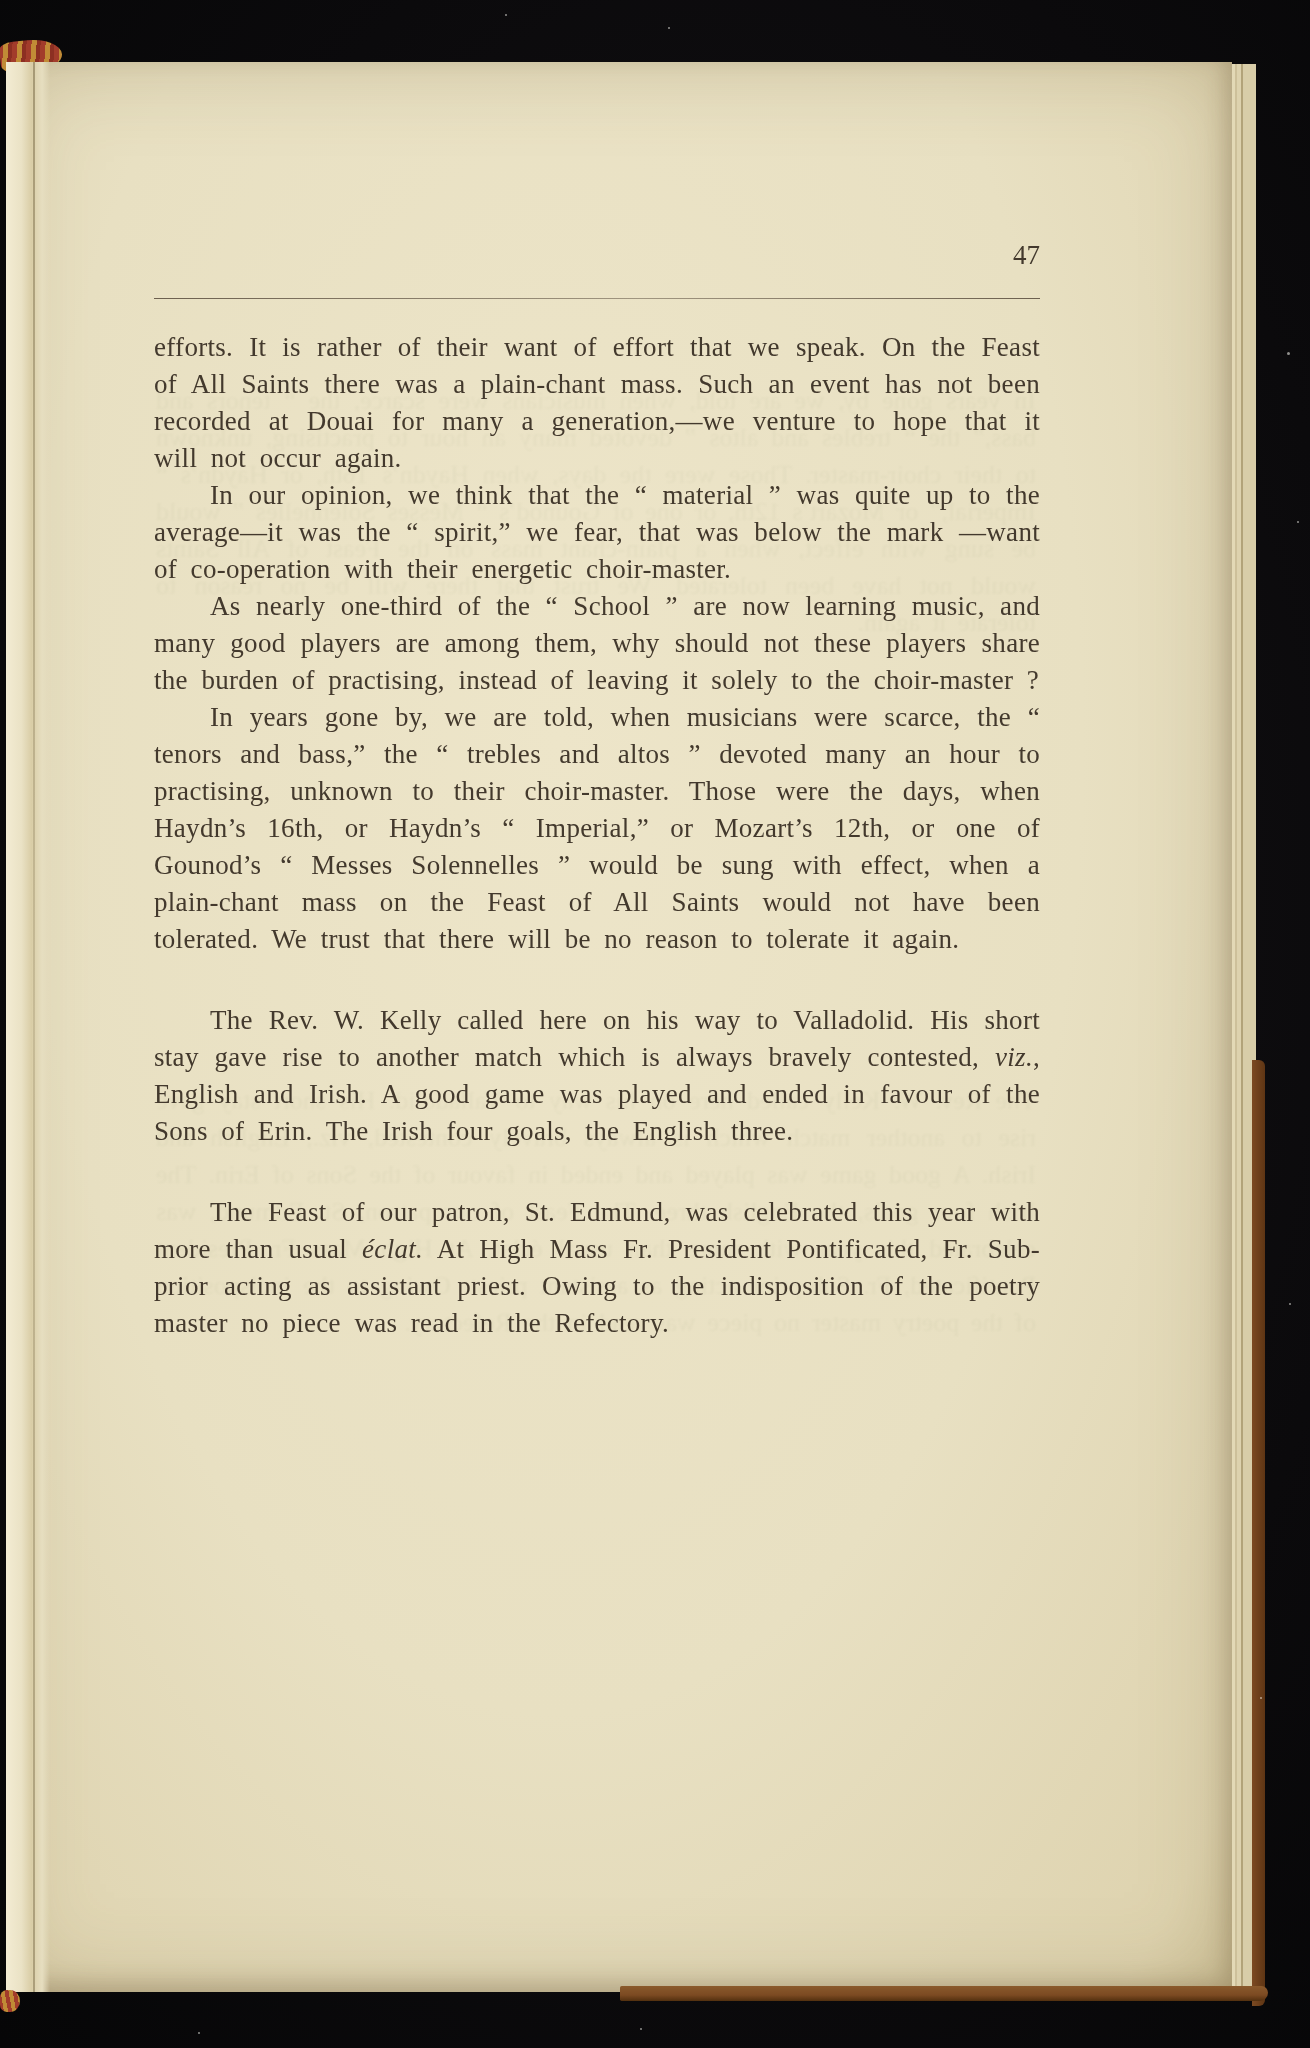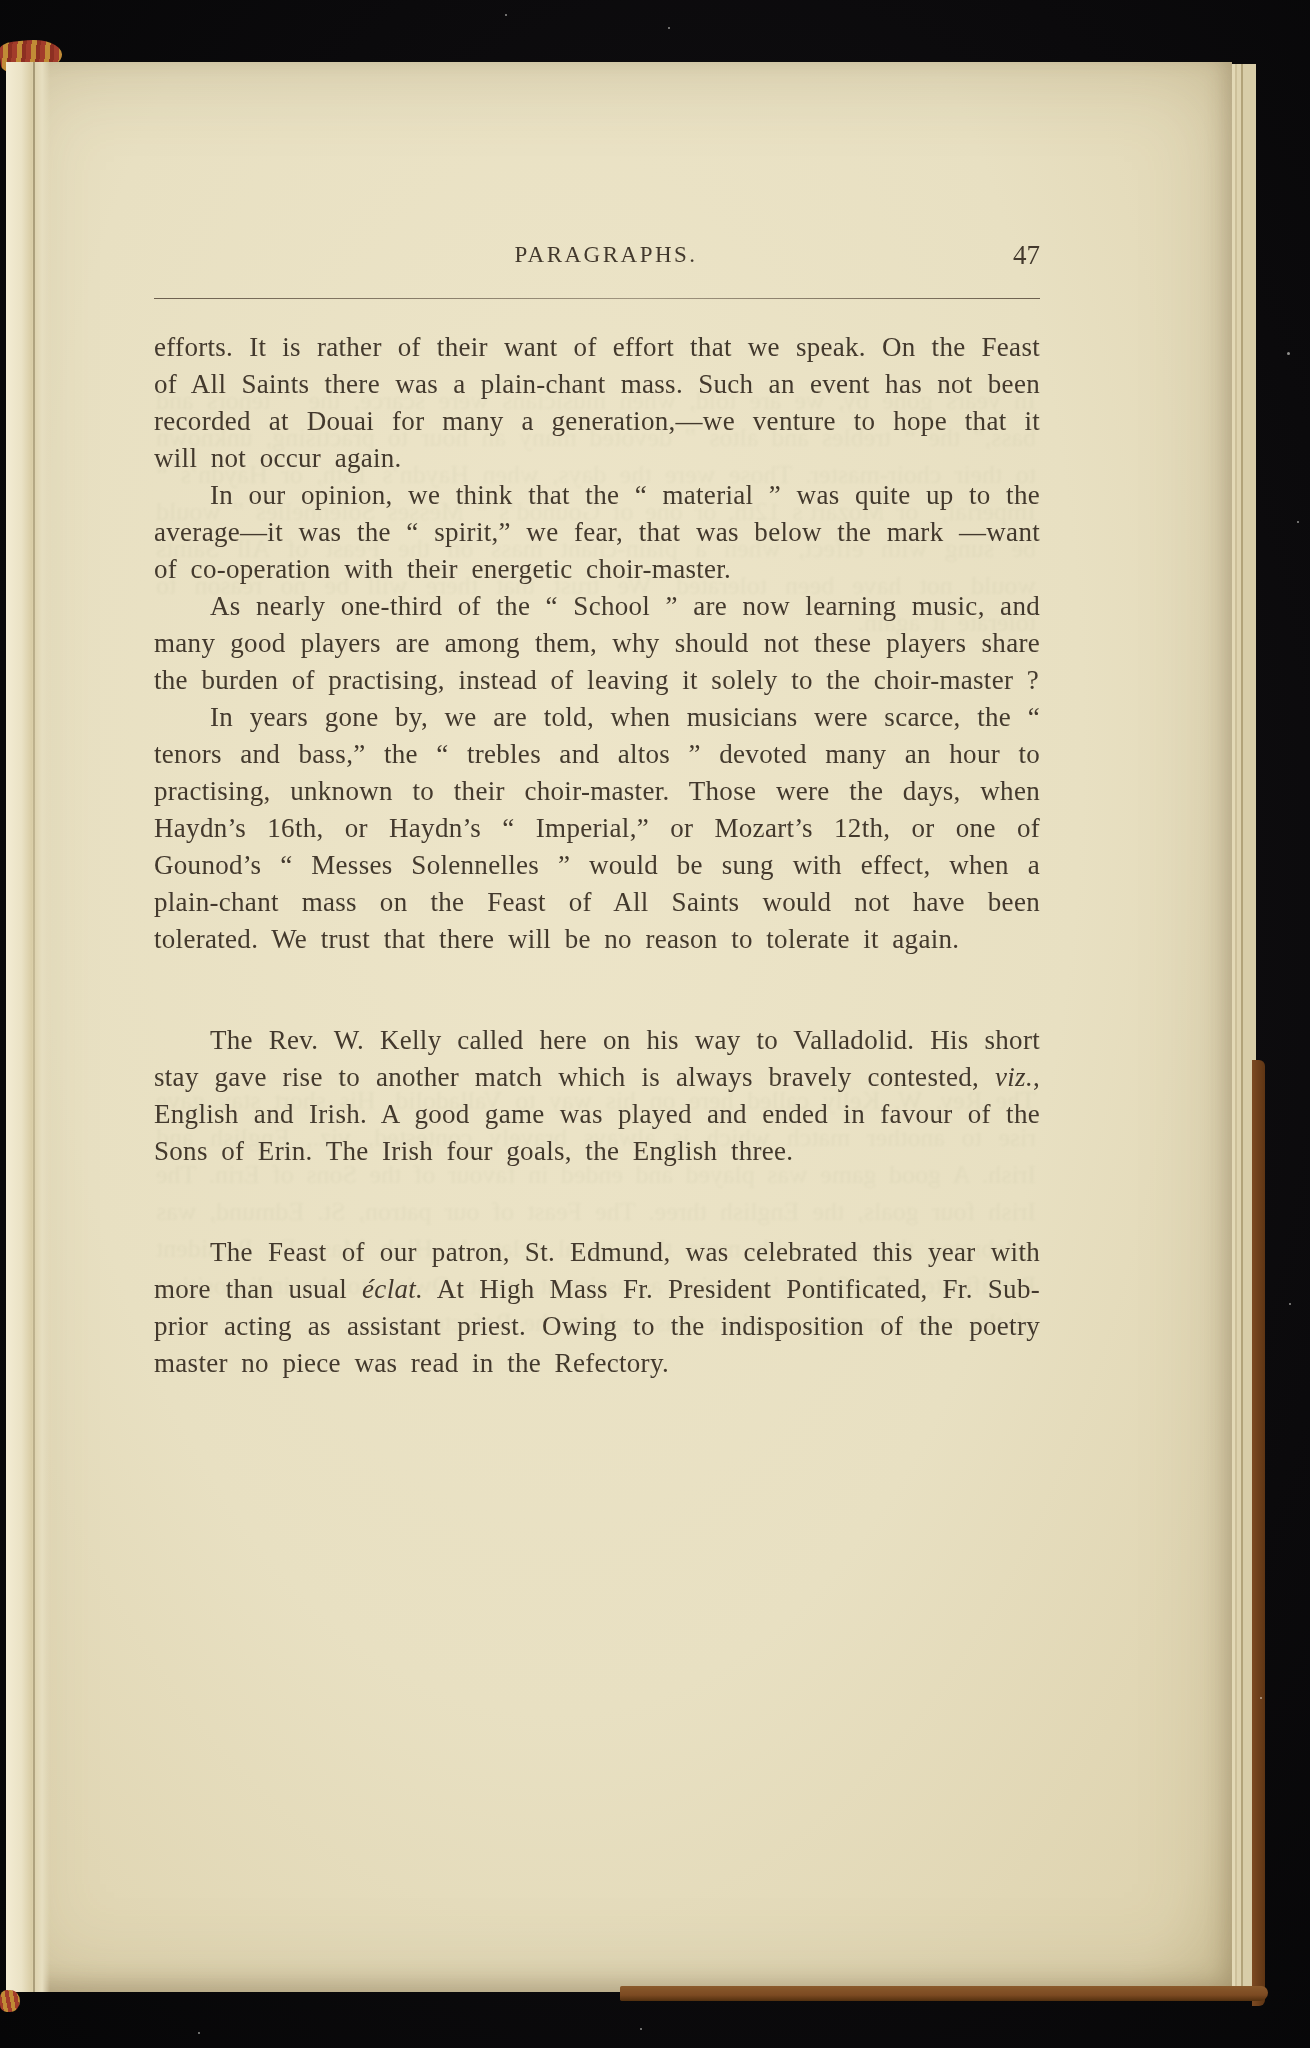--- a/index.html
+++ b/index.html
@@ -20,21 +20,21 @@
   .content{position:absolute;left:148px;top:180px;width:886px;color:var(--ink,#43392d);}
   .page-header{position:relative;height:44px;}
   .running-title{text-align:center;font-size:23px;letter-spacing:2.5px;padding-left:18px;color:var(--ink,#43392d);}
   .page-number{position:absolute;right:0;top:-2px;font-size:27px;color:var(--ink,#43392d);text-align:center;}
   .rule{height:1px;margin-top:12px;
     background:linear-gradient(90deg,rgba(86,73,58,.85),rgba(86,73,58,.5) 55%,rgba(86,73,58,.85));}
   .bodytext{margin-top:30px;font-size:27px;line-height:37px;text-align:justify;
     word-spacing:.24em;letter-spacing:.3px;}
   p.para{margin:0;}
   p.indent{text-indent:56px;}
-  p.block{margin-top:64px;}
+  p.block{margin-top:44px;}
   .it{font-style:italic;}
   .ghost{position:absolute;transform:scaleX(-1);opacity:.05;color:#64744e;filter:blur(1.3px);
     font-size:26px;line-height:37px;text-align:justify;word-spacing:.2em;pointer-events:none;}
   .fore-edge{position:absolute;left:1232px;top:64px;width:24px;height:1926px;
     background:repeating-linear-gradient(90deg,#e3d9b6 0 3px,#cdc09a 3px 5px,#ddd2ae 5px 9px,#b2a379 9px 11px,#d8cda8 11px 24px);}
   .leather-right{position:absolute;left:1252px;top:1060px;width:13px;height:946px;
     background:linear-gradient(90deg,var(--leather,#7c4a22),#5e3514);border-radius:0 6px 6px 0;}
   .leather-bottom{position:absolute;left:620px;top:1986px;width:648px;height:15px;
     background:linear-gradient(180deg,#8a5a2c,var(--leather,#7c4a22) 60%,#53300f);border-radius:2px 8px 10px 2px;}
   .headband{position:absolute;left:0px;top:40px;width:62px;height:32px;
@@ -54,21 +54,20 @@
 
   <div class="page">
     <div class="gutter"></div>
     <div class="crease"></div>
 
     <div class="ghost" style="left:150px;top:320px;width:880px;">In years gone by, we are told, when musicians were scarce, the “ tenors and bass,” the “ trebles and altos ” devoted many an hour to practising, unknown to their choir-master. Those were the days, when Haydn’s 16th, or Haydn’s “ Imperial,” or Mozart’s 12th, or one of Gounod’s “ Messes Solennelles ” would be sung with effect, when a plain-chant mass on the Feast of All Saints would not have been tolerated. We trust that there will be no reason to tolerate it again.</div>
     <div class="ghost" style="left:150px;top:1020px;width:880px;">The Rev. W. Kelly called here on his way to Valladolid. His short stay gave rise to another match which is always bravely contested, viz., English and Irish. A good game was played and ended in favour of the Sons of Erin. The Irish four goals, the English three. The Feast of our patron, St. Edmund, was celebrated this year with more than usual éclat. At High Mass Fr. President Pontificated, Fr. Sub-prior acting as assistant priest. Owing to the indisposition of the poetry master no piece was read in the Refectory.</div>
 
     <div class="content">
       <div class="page-header">
-        <div class="running-title">PARAGRAPHS.</div>
         <div class="page-number">47</div>
       </div>
       <div class="rule"></div>
       <div class="bodytext" id="paragraphs">
           <p class="para"><span>efforts. It is rather of their want of effort that we speak. On the Feast of All Saints there was a plain-chant mass. Such an event has not been recorded at Douai for many a generation,—we venture to hope that it will not occur again.</span></p>
           <p class="para indent"><span>In our opinion, we think that the “ material ” was quite up to the average—it was the “ spirit,” we fear, that was below the mark —want of co-operation with their energetic choir-master.</span></p>
           <p class="para indent"><span>As nearly one-third of the “ School ” are now learning music, and many good players are among them, why should not these players share the burden of practising, instead of leaving it solely to the choir-master ?</span></p>
           <p class="para indent"><span>In years gone by, we are told, when musicians were scarce, the “ tenors and bass,” the “ trebles and altos ” devoted many an hour to practising, unknown to their choir-master. Those were the days, when Haydn’s 16th, or Haydn’s “ Imperial,” or Mozart’s 12th, or one of Gounod’s “ Messes Solennelles ” would be sung with effect, when a plain-chant mass on the Feast of All Saints would not have been tolerated. We trust that there will be no reason to tolerate it again.</span></p>
           <p class="para indent block"><span>The Rev. W. Kelly called here on his way to Valladolid. His short stay gave rise to another match which is always bravely contested, </span><span class="it">viz.</span><span>, English and Irish. A good game was played and ended in favour of the Sons of Erin. The Irish four goals, the English three.</span></p>
           <p class="para indent block"><span>The Feast of our patron, St. Edmund, was celebrated this year with more than usual </span><span class="it">éclat.</span><span> At High Mass Fr. President Pontificated, Fr. Sub-prior acting as assistant priest. Owing to the indisposition of the poetry master no piece was read in the Refectory.</span></p>

